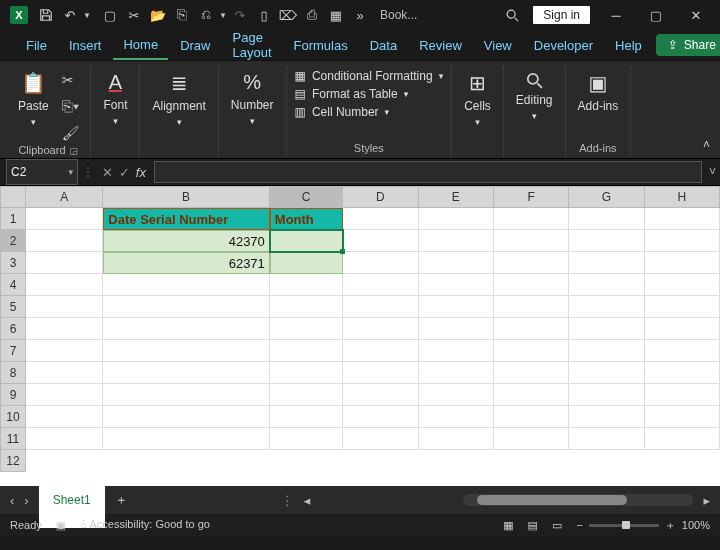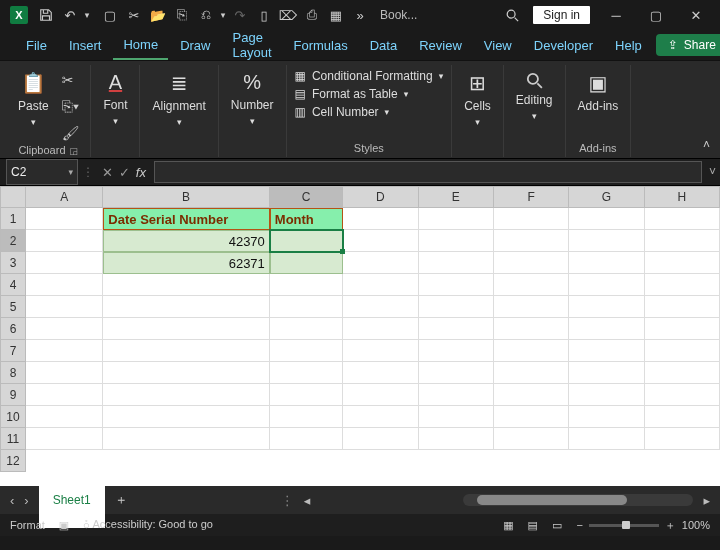--- a/index.html
+++ b/index.html
@@ -100,21 +100,21 @@
   .rowhdrs { display:flex;flex-direction:column; }
   .rowhdr { width:26px;height:22px;background:#d6d6d6;border:1px solid #bbb;
     border-top:none;display:flex;align-items:center;justify-content:center;
     font-size:12px;color:#333; }
   .rowhdr.sel { background:#bcbcbc; }
   .cells { position:relative; }
   .cellrow { display:flex; }
   .cell { height:22px;border-right:1px solid #ddd;border-bottom:1px solid #ddd;
     font-size:13px;color:#111;display:flex;align-items:center;
     padding:0 4px;background:#fff; }
-  .cell.hdr-orange { background:#86efac;color:#7b2d00;font-weight:bold;
+  .cell.hdr-orange { background:#14b8a6;color:#7b2d00;font-weight:bold;
     justify-content:flex-start;border:1px solid #b45414; }
   .cell.green { background:#d7ead0;border:1px solid #9cbf8e;justify-content:flex-end; }
   .cell.green-empty { background:#d7ead0;border:1px solid #9cbf8e; }
   .cell.active { outline:2px solid #1a7f45;outline-offset:-1px;position:relative; }
   .cell.active::after {
     content:"";position:absolute;right:-3px;bottom:-3px;
     width:5px;height:5px;background:#1a7f45;
   }
   
   .sheetbar {
@@ -478,21 +478,21 @@
   <span style="color:#ccc;">＋</span>
   <span style="margin-left:auto;color:#888;">⋮</span>
   <span class="arrow">◂</span>
   <div class="hscroll">
       <div class="thumb"></div>
     </div>
   <span class="arrow">▸</span>
 </div>
 
 <div class="status">
-  <span>Format</span>
+  <span>Ready</span>
   <span>▣</span>
   <span>
     <span>ဝံ</span>
     <span>Accessibility: Good to go</span>
   </span>
   <div class="flex"></div>
   <span>▦</span>
   <span>▤</span>
   <span>▭</span>
   <div class="zoom">

